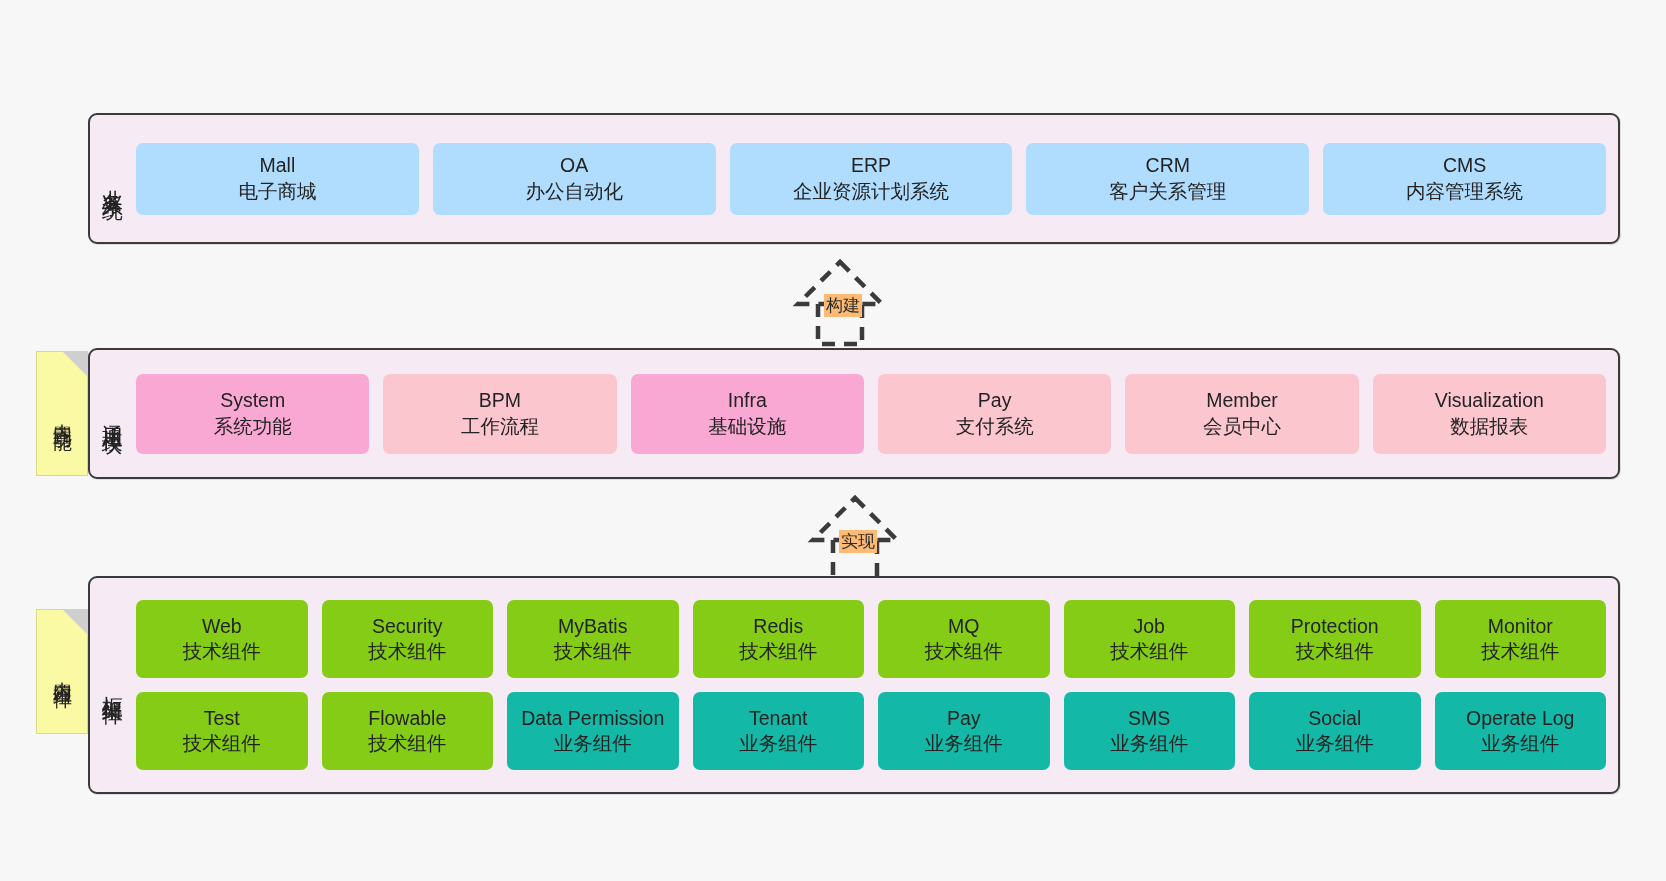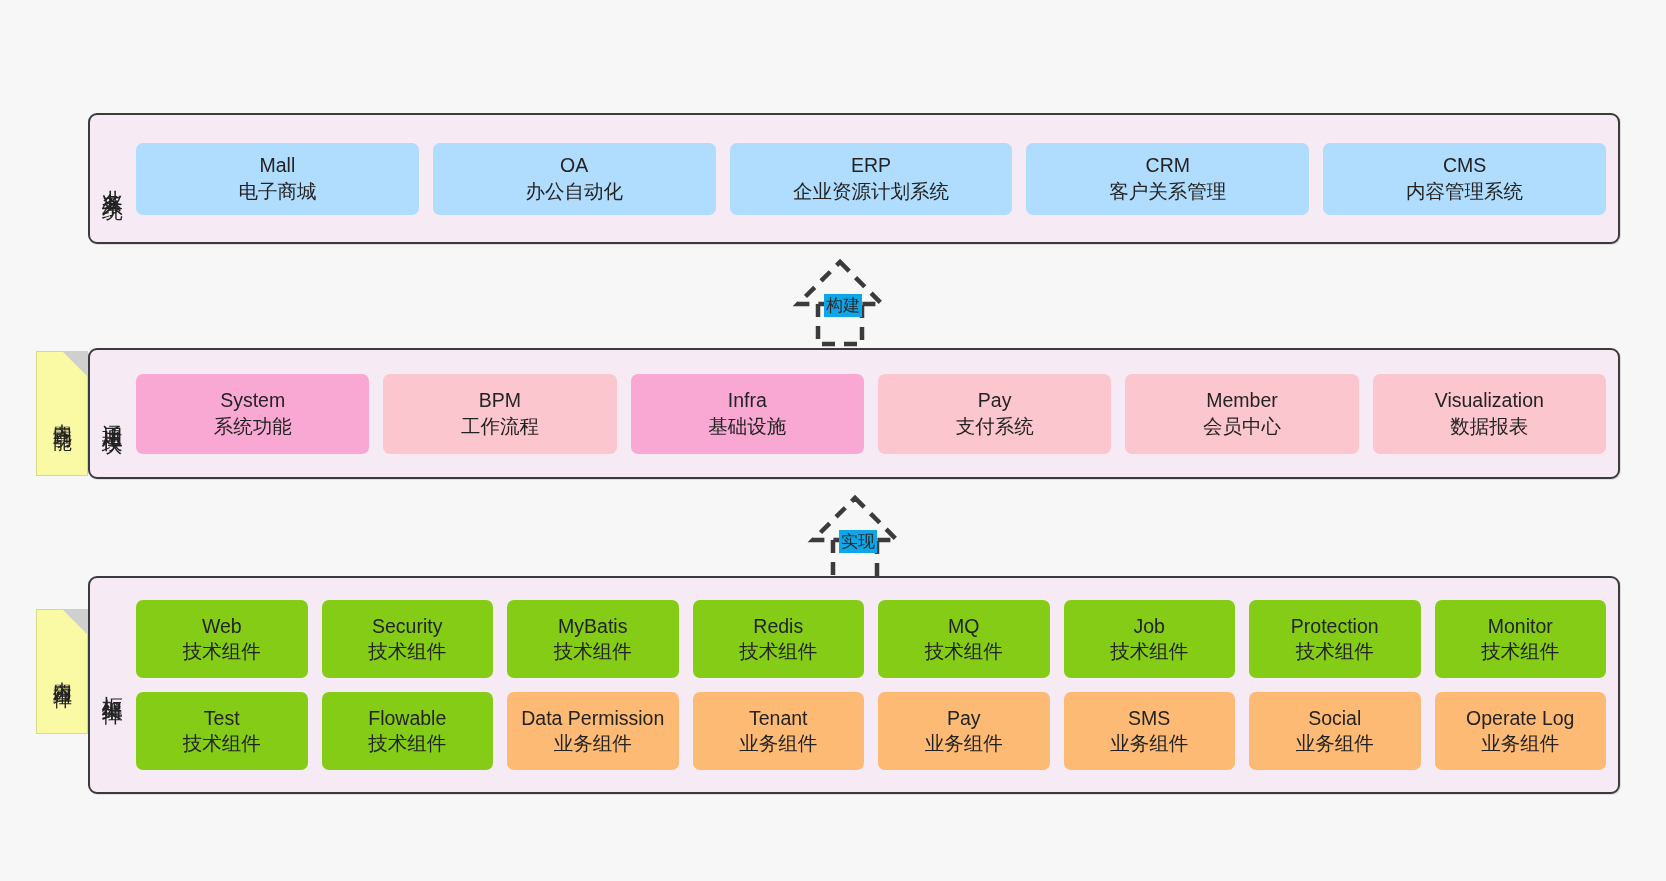--- a/index.html
+++ b/index.html
@@ -65,21 +65,21 @@
     user-select:none;
   }
   .card .t1{display:block;}
   .card .t2{display:block;}
 
   
   .c-blue      {background:#b0dcfd;}
   .c-red       {background:#f9a8d4;}
   .c-pink      {background:#fbc6cd;}
   .c-green     {background:#84cc16;}
-  .c-greenlite {background:#fdba74;}
+  .c-greenlite {background:#14b8a6;}
 
   
   #layer-business {left:88px;  top:113px; width:1532px; height:131px;}
   #layer-common   {left:88px;  top:348px; width:1532px; height:131px;}
   #layer-framework{left:88px;  top:576px; width:1532px; height:218px;}
 
   #layer-business  .card-row{height:72px;}
   #layer-common    .card-row{height:80px;}
   #layer-framework .card-row{height:78px;}
 
@@ -109,21 +109,21 @@
   #note-common   {left:36px;  top:351px; width:52px; height:125px;}
   #note-framework{left:36px;  top:609px; width:52px; height:125px;}
 
   
   .uml{position:absolute;}
   .uml svg{display:block;overflow:visible;}
   .uml-label{
     position:absolute;
     font-size:17px;
     color:#2a2a2a;
-    background:#0ea5e9;
+    background:#fdba74;
     padding:0 2px;
     white-space:nowrap;
     user-select:none;
   }
   #arrow-build  {left:760px; top:258px; width:160px; height:88px;}
   #arrow-build  .uml-label{left:64px; top:36px;}
   #arrow-impl   {left:775px; top:494px; width:160px; height:88px;}
   #arrow-impl   .uml-label{left:64px; top:36px;}
 </style>
 </head>

